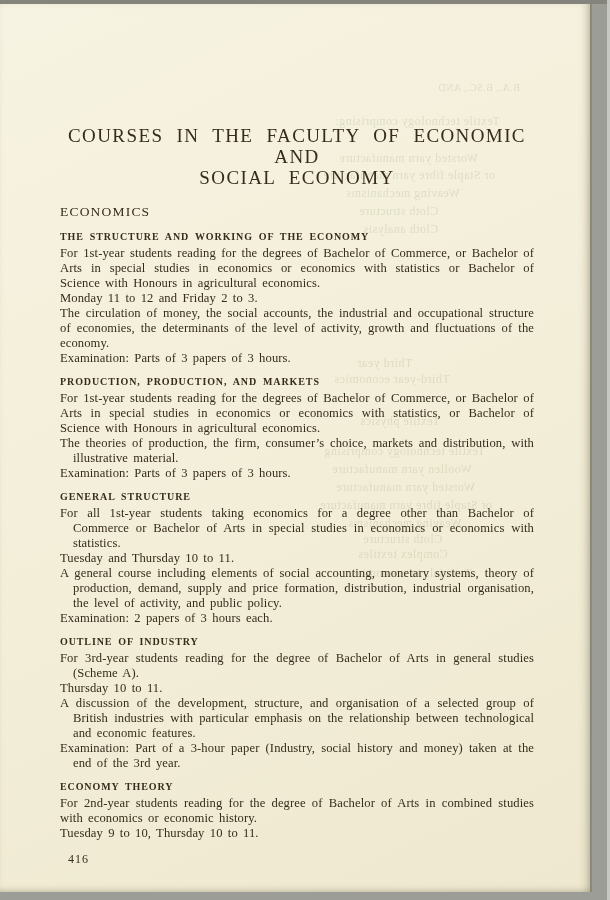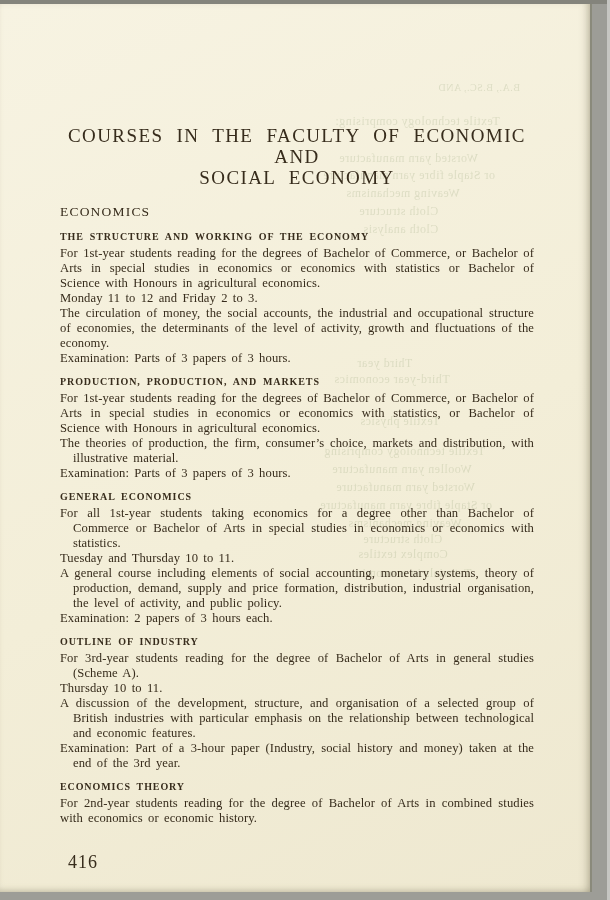--- a/index.html
+++ b/index.html
@@ -64,21 +64,21 @@
   }
   .para{
     margin:0;
     font-size:12.6px;line-height:15px;
     text-align:justify;
     word-spacing:2px;letter-spacing:.1px;
   }
   .para.hang{padding-left:13px;text-indent:-13px;}
   .pagenum{
     position:absolute;left:68px;top:848px;
-    font-size:18px;letter-spacing:1px;
+    font-size:12px;letter-spacing:1px;
     color:var(--ink,#372c1c);
   }
 </style>
 </head>
 <body>
 
 <div class="scan">
   <div class="top-strip"></div>
   <div class="page">
     <div class="bleed" id="bleed">
@@ -115,35 +115,36 @@
             <p class="para">The circulation of money, the social accounts, the industrial and occupational structure of economies, the determinants of the level of activity, growth and fluctuations of the economy.</p>
             <p class="para">Examination: Parts of 3 papers of 3 hours.</p>
           </section>
           <section class="section">
             <h3 class="section-heading">PRODUCTION, PRODUCTION, AND MARKETS</h3>
             <p class="para">For 1st-year students reading for the degrees of Bachelor of Commerce, or Bachelor of Arts in special studies in economics or economics with statistics, or Bachelor of Science with Honours in agricultural economics.</p>
             <p class="para hang">The theories of production, the firm, consumer’s choice, markets and distribution, with illustrative material.</p>
             <p class="para">Examination: Parts of 3 papers of 3 hours.</p>
           </section>
           <section class="section">
-            <h3 class="section-heading">GENERAL ECONOMICS</h3>
+            <h3 class="section-heading">GENERAL STRUCTURE</h3>
             <p class="para hang">For all 1st-year students taking economics for a degree other than Bachelor of Commerce or Bachelor of Arts in special studies in economics or economics with statistics.</p>
             <p class="para">Tuesday and Thursday 10 to 11.</p>
             <p class="para hang">A general course including elements of social accounting, monetary systems, theory of production, demand, supply and price formation, distribution, industrial organisation, the level of activity, and public policy.</p>
             <p class="para">Examination: 2 papers of 3 hours each.</p>
           </section>
           <section class="section">
             <h3 class="section-heading">OUTLINE OF INDUSTRY</h3>
             <p class="para hang">For 3rd-year students reading for the degree of Bachelor of Arts in general studies (Scheme A).</p>
             <p class="para">Thursday 10 to 11.</p>
             <p class="para hang">A discussion of the development, structure, and organisation of a selected group of British industries with particular emphasis on the relationship between technological and economic features.</p>
             <p class="para hang">Examination: Part of a 3-hour paper (Industry, social history and money) taken at the end of the 3rd year.</p>
           </section>
           <section class="section">
-            <h3 class="section-heading">ECONOMICS THEORY</h3>
+            <h3 class="section-heading">ECONOMY THEORY</h3>
             <p class="para">For 2nd-year students reading for the degree of Bachelor of Arts in combined studies with economics or economic history.</p>
+            <p class="para">Tuesday 9 to 10, Thursday 10 to 11.</p>
           </section>
         </div>
     </div>
     <div class="pagenum">416</div>
   </div>
   <div class="edge-light"></div>
 </div>
 
 </body></html>

